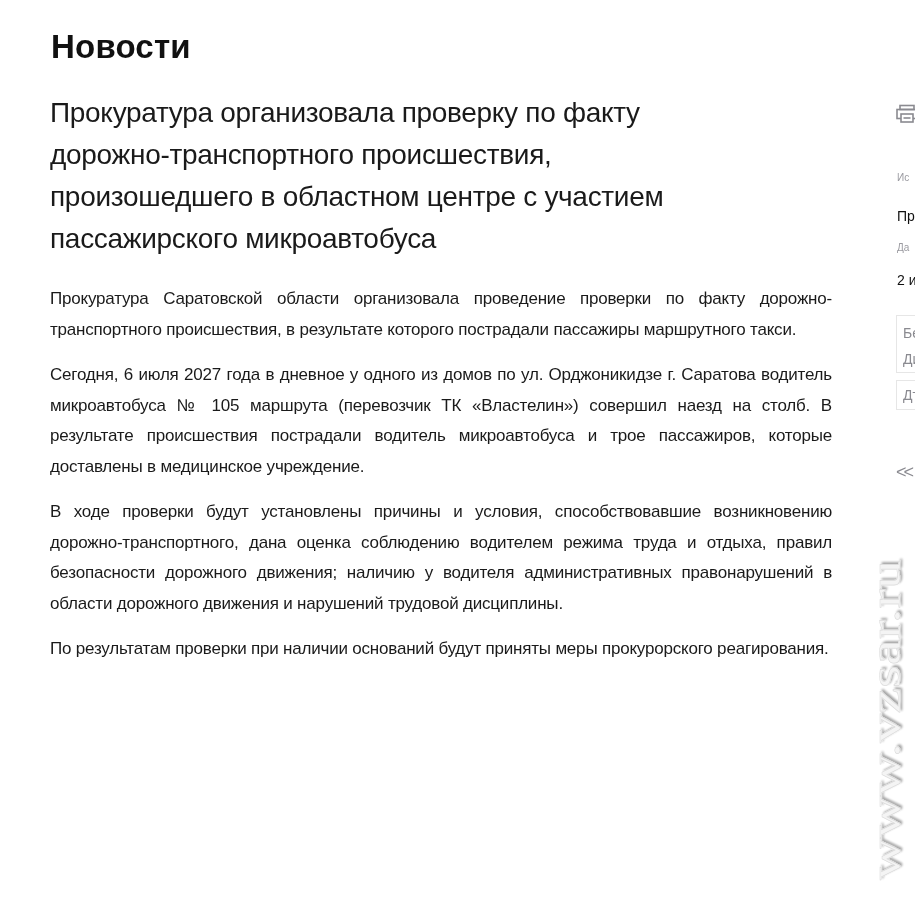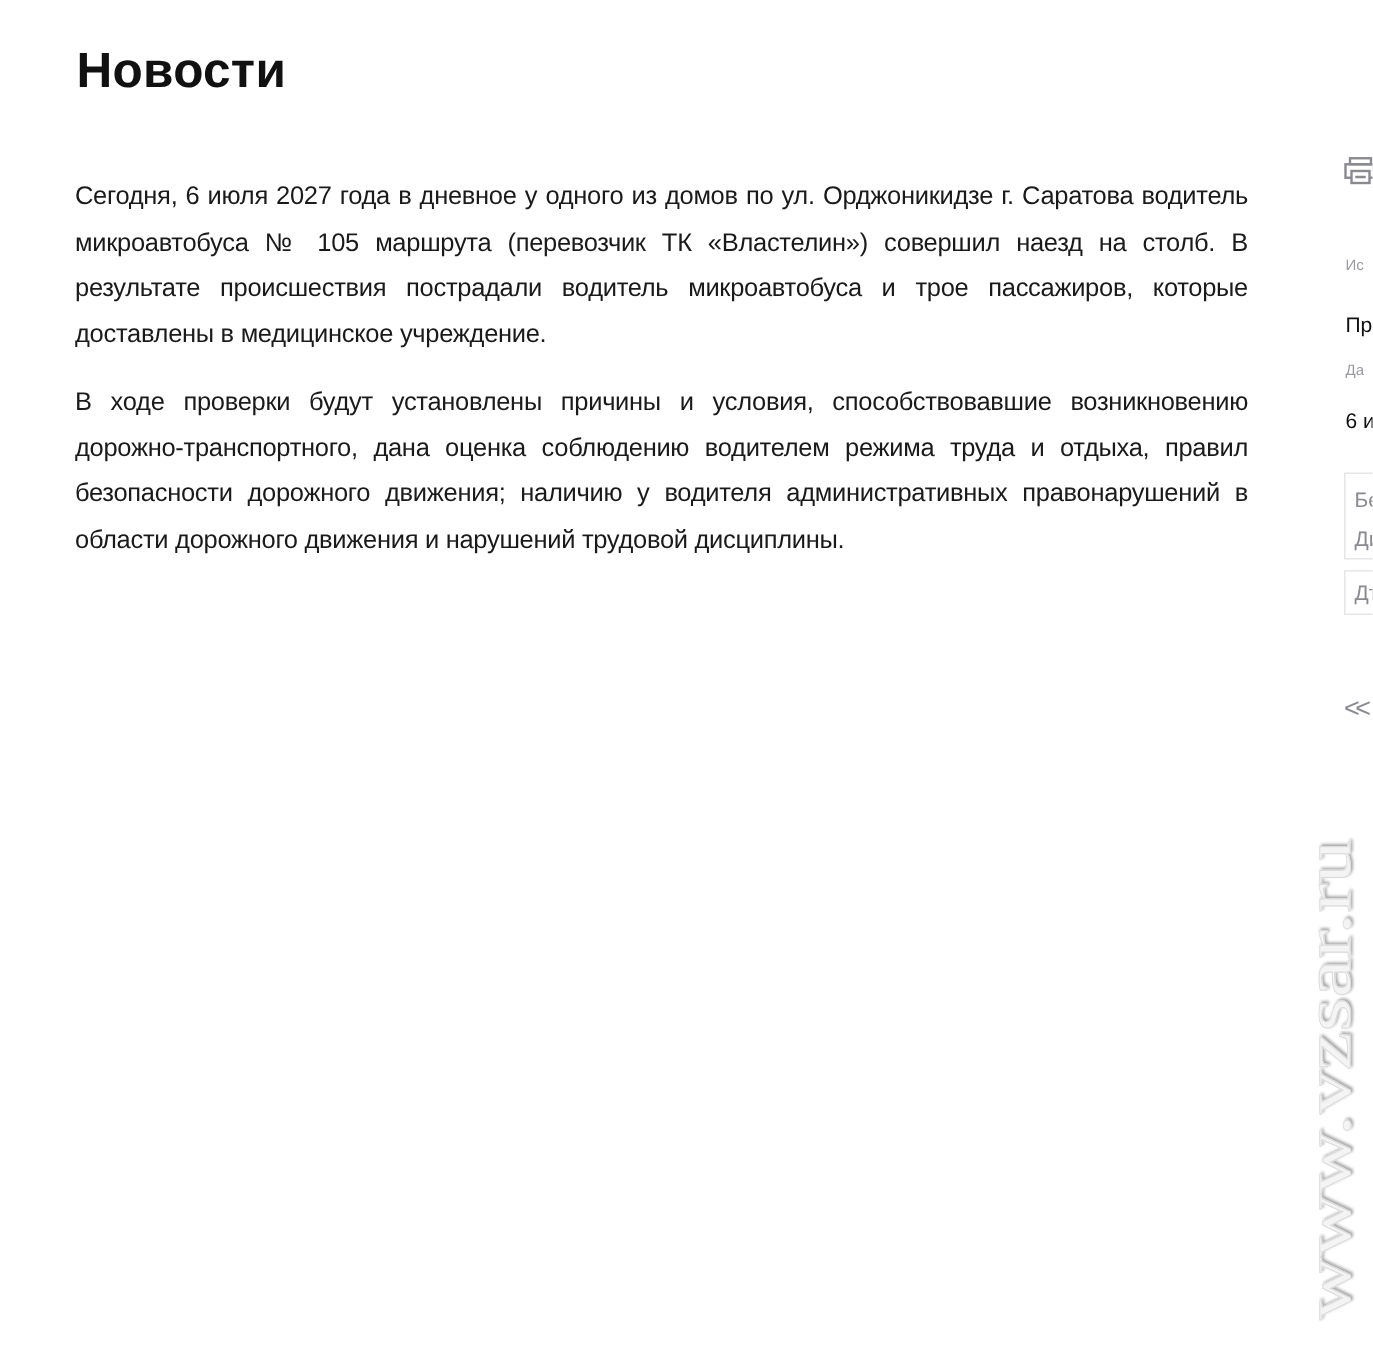--- a/index.html
+++ b/index.html
@@ -118,41 +118,44 @@
       width: 52px;
       height: 330px;
     }
   </style>
 </head>
 <body>
 
 <h1 class="page-title">Новости</h1>
 
 <div class="article">
+  <h2 class="article-title">Прокуратура организовала проверку по факту дорожно-транспортного происшествия, произошедшего в областном центре с участием пассажирского микроавтобуса</h2>
   <div class="article-body">
+    <p>Прокуратура Саратовской области организовала проведение проверки по факту дорожно-транспортного происшествия, в результате которого пострадали пассажиры маршрутного такси.</p>
     <p>Сегодня, 6 июля 2027 года в дневное у одного из домов по ул. Орджоникидзе г. Саратова водитель микроавтобуса № 105 маршрута (перевозчик ТК «Властелин») совершил наезд на столб. В результате происшествия пострадали водитель микроавтобуса и трое пассажиров, которые доставлены в медицинское учреждение.</p>
     <p>В ходе проверки будут установлены причины и условия, способствовавшие возникновению дорожно-транспортного, дана оценка соблюдению водителем режима труда и отдыха, правил безопасности дорожного движения; наличию у водителя административных правонарушений в области дорожного движения и нарушений трудовой дисциплины.</p>
+    <p>По результатам проверки при наличии оснований будут приняты меры прокурорского реагирования.</p>
   </div>
 </div>
 
 <a class="archive-link" href="#">Архив</a>
 
 <div class="sidebar">
   <span class="print-icon">
     <svg width="20" height="20" viewBox="0 0 20 20">
       <rect x="4" y="1.5" width="14" height="4" fill="none" stroke="#8a8a90" stroke-width="1.6"></rect>
       <rect x="1" y="5.5" width="19" height="9" fill="none" stroke="#8a8a90" stroke-width="1.6"></rect>
       <rect x="5" y="10" width="12" height="8" fill="#ffffff" stroke="#8a8a90" stroke-width="1.6"></rect>
       <line x1="7.5" y1="14" x2="14.5" y2="14" stroke="#8a8a90" stroke-width="1.6"></line>
     </svg>
   </span>
   <span class="meta-label" style="top:172px">Ис</span>
   <span class="meta-value" style="top:208px">Пр</span>
   <span class="meta-label" style="top:242px">Да</span>
-  <span class="meta-value" style="top:272px">6 и</span>
+  <span class="meta-value" style="top:272px">2 и</span>
   <div class="side-box" style="top:315px; height:58px;">
     <div>Бе</div>
     <div>Ди</div>
   </div>
   <div class="side-box" style="top:380px; height:30px; line-height:20px;">
     <div>Дт</div>
   </div>
   <span class="back-arrows">&lt;&lt;</span>
 </div>
 

